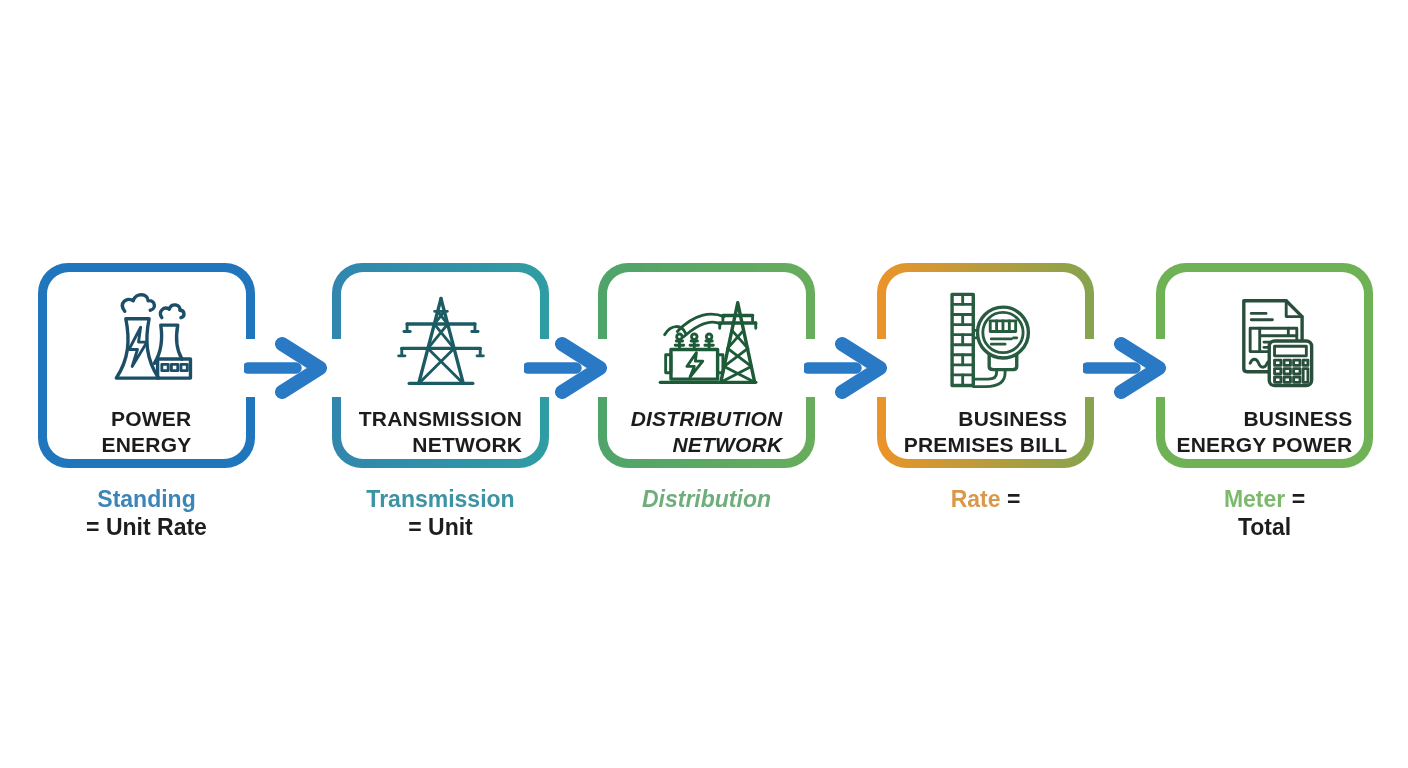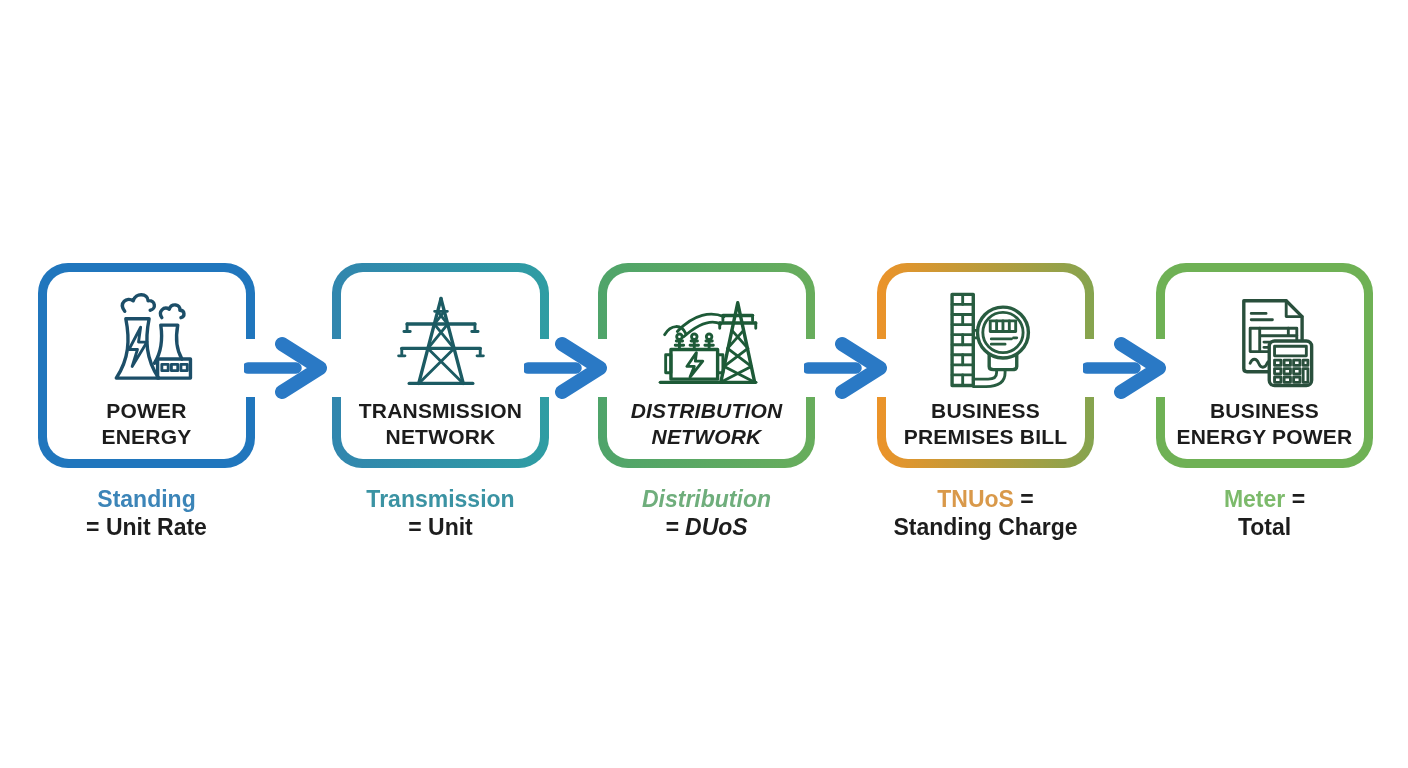--- a/index.html
+++ b/index.html
@@ -50,22 +50,22 @@
   .icon-wrap svg {
     width: 106px;
     height: 106px;
     fill: none;
     stroke: var(--icon-color);
     stroke-width: 3.2;
     stroke-linecap: round;
     stroke-linejoin: round;
   }
   .box-title {
-    margin-top: 2px;
-    text-align: center;
+    margin-top: 10px;
+    text-align: right;
     font-size: 21px;
     font-weight: bold;
     line-height: 26px;
     color: #1c1c1c;
     letter-spacing: 0.2px;
     white-space: nowrap;
   }
   .box-title span { display: block; }
   .caption {
     position: absolute;
@@ -187,21 +187,20 @@
         <div class="box-title">
           <span>DISTRIBUTION</span>
           <span>NETWORK</span>
         </div>
       </div>
       <div class="notch notch-left"></div>
       <div class="notch notch-right"></div>
     </div>
     <div class="caption">
       <div><span class="cap-colored">Distribution</span><span></span></div>
-      <div>= DUoS</div>
     </div>
   </div>
 
   <div class="step step-3" style="left: 877px; --border-start: #ec9329; --border-end: #85a44f; --icon-color: #285c40; --cap-color: #d9994a;">
     <div class="box-frame">
       <div class="box-inner">
         <div class="icon-wrap">
           <svg viewBox="0 0 100 100">
             <rect x="18" y="6" width="20" height="86"></rect>
             <path class="thin" d="M18 15.5 H38 M18 25 H38 M18 34.5 H38 M18 44 H38 M18 53.5 H38 M18 63 H38 M18 72.5 H38 M18 82 H38"></path>
@@ -218,22 +217,21 @@
         </div>
         <div class="box-title">
           <span>BUSINESS</span>
           <span>PREMISES BILL</span>
         </div>
       </div>
       <div class="notch notch-left"></div>
       <div class="notch notch-right"></div>
     </div>
     <div class="caption">
-      <div><span class="cap-colored">TNUoS</span><span> =</span></div>
-      <div>Standing Charge</div>
+      <div><span class="cap-colored">Rate</span><span> =</span></div>
     </div>
   </div>
 
   <div class="step step-4" style="left: 1156px; --border-start: #6fb155; --border-end: #6fb155; --icon-color: #294f3c; --cap-color: #7cba6b;">
     <div class="box-frame">
       <div class="box-inner">
         <div class="icon-wrap">
           <svg viewBox="0 0 100 100">
             <path d="M30 12 H70 L85 27 V76 Q85 79 82 79 H33 Q30 79 30 76 Z"></path>
             <path class="thin" d="M70 12 V27 H85"></path>

